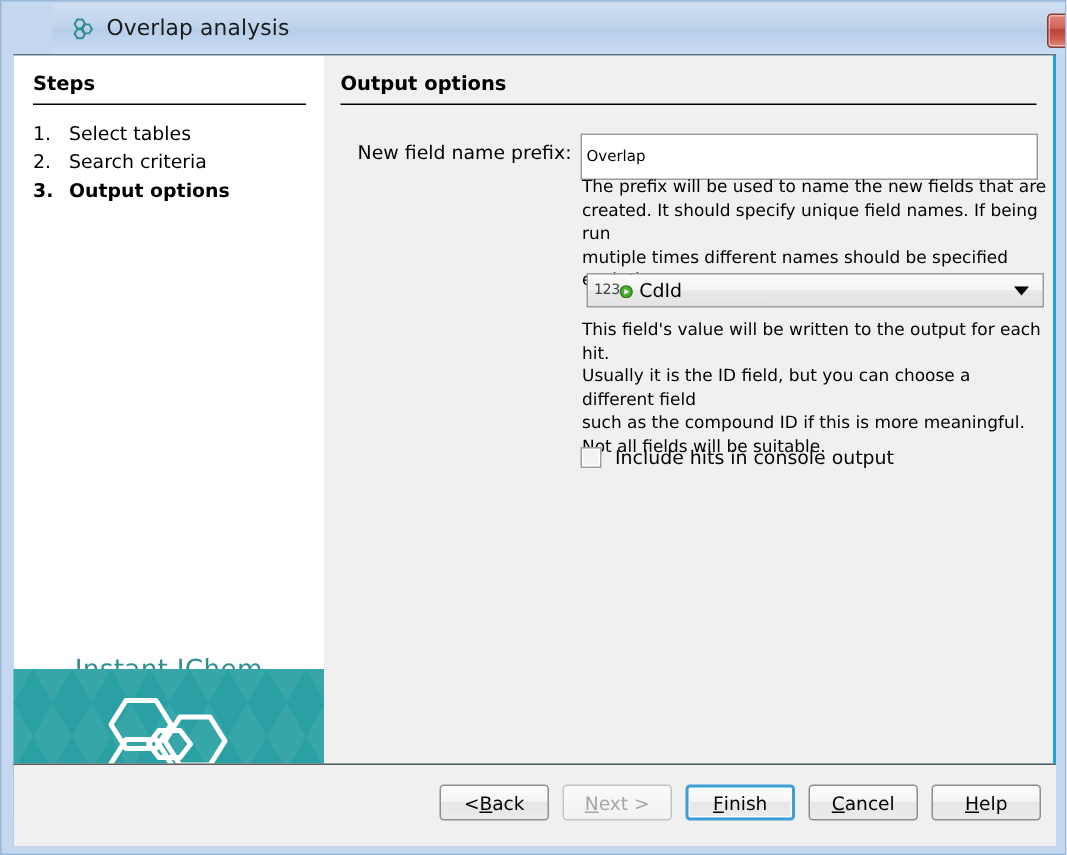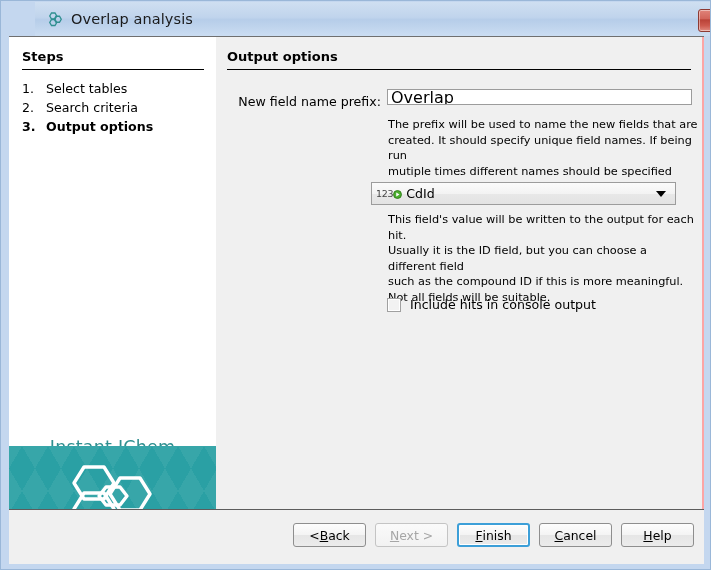--- a/index.html
+++ b/index.html
@@ -64,21 +64,21 @@
   }
   #close-button svg { display:block; }
 
   
   #body-area {
     position: absolute;
     left: 8px;
     top: 35px;
     width: 695px;
     height: 528px;
-    background: #fca5a5;
+    background: #0ea5e9;
     border-top: 1px solid #6f6f6f;
     box-sizing: border-box;
   }
 
   
   #sidebar {
     position: absolute;
     left: 0; top: 0;
     width: 207px;
     height: 472px;
@@ -184,45 +184,45 @@
     white-space: nowrap;
   }
   #label-prefix { left: 5px; top: 57px; width: 160px; }
   #label-field  { left: 5px; top: 150px; width: 160px; }
 
   #prefix-input {
     position: absolute;
     left: 171px;
     top: 52px;
     width: 305px;
-    height: 16px;
+    height: 31px;
     box-sizing: border-box;
     background: #ffffff;
     border: 1px solid #9c9c9c;
     font-family: "DejaVu Sans", "Liberation Sans", sans-serif;
-    font-size: 16px;
+    font-size: 10px;
     color: #000;
     padding: 0 3px;
     outline: none;
   }
 
   .help-text {
     position: absolute;
     left: 172px;
     font-size: 11.3px;
     color: #000;
     line-height: 15.5px;
     white-space: pre-line;
   }
   #help-prefix { top: 80px; width: 310px; }
   #help-field  { top: 175px; width: 310px; }
 
   #field-select {
     position: absolute;
-    left: 155px;
+    left: 175px;
     top: 145px;
     width: 305px;
     height: 23px;
     box-sizing: border-box;
     border: 1px solid #9c9c9c;
     background: linear-gradient(to bottom, #fbfbfb 0%, #f3f3f3 50%, #e8e8e8 51%, #e3e3e3 100%);
     display: flex;
     align-items: center;
     cursor: pointer;
   }

